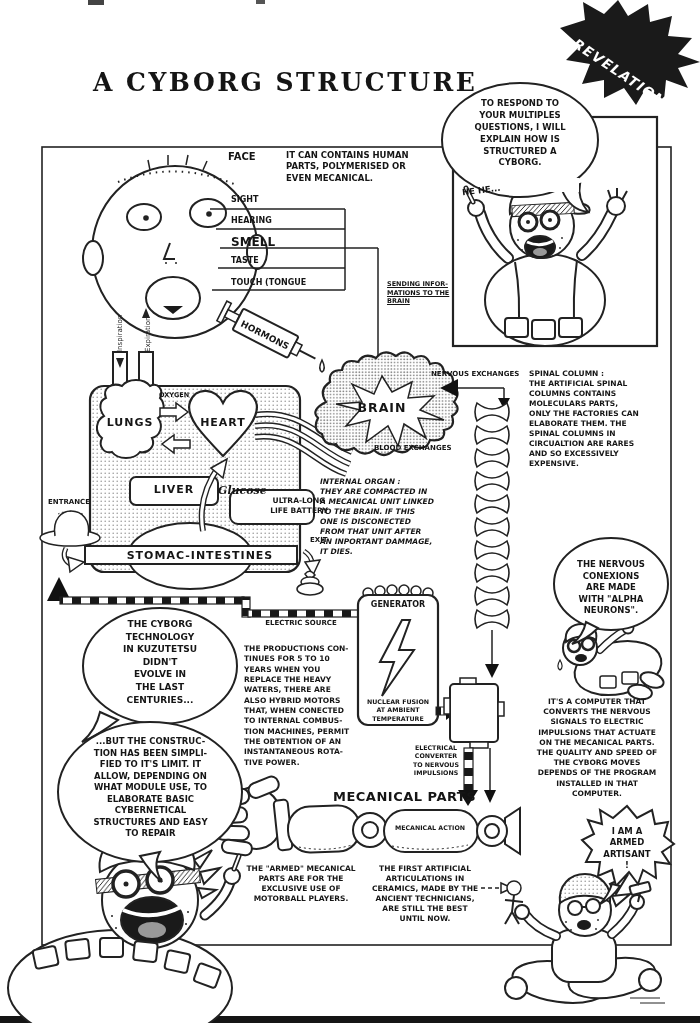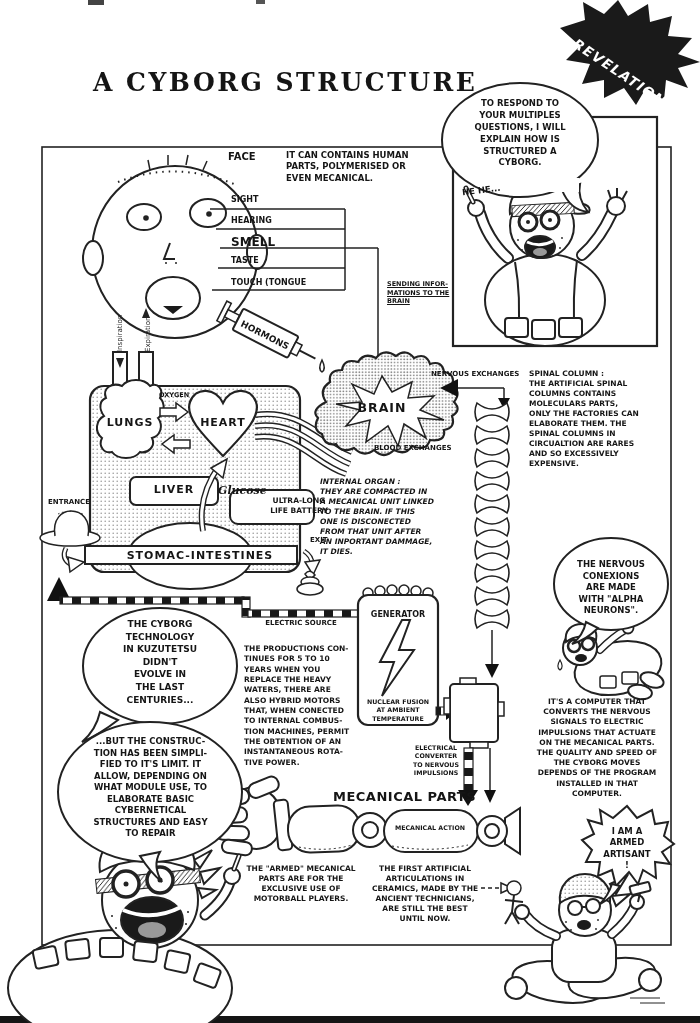--- a/index.html
+++ b/index.html
@@ -478,21 +478,21 @@
 CONVERTS THE NERVOUS
 SIGNALS TO ELECTRIC
 IMPULSIONS THAT ACTUATE
 ON THE MECANICAL PARTS.
 THE QUALITY AND SPEED OF
 THE CYBORG MOVES
 DEPENDS OF THE PROGRAM
 INSTALLED IN THAT
 COMPUTER.</div>
 
-<div class="t ctr" style="left:360px;top:600px;width:76px;font-size:8px;margin-top:10px;">GENERATOR</div>
+<div class="t ctr" style="left:360px;top:600px;width:76px;font-size:8px;">GENERATOR</div>
 <div class="t ctr" style="left:258px;top:619px;width:86px;font-size:7px;">ELECTRIC SOURCE</div>
 <div class="t ctr" style="left:360px;top:698px;width:76px;font-size:6.3px;">NUCLEAR FUSION
 AT AMBIENT
 TEMPERATURE</div>
 <div class="t ctr" style="left:408px;top:744px;width:56px;font-size:6.3px;">ELECTRICAL
 CONVERTER
 TO NERVOUS
 IMPULSIONS</div>
 <div class="t" style="left:333px;top:788px;font-size:13px;letter-spacing:0.5px;">MECANICAL PARTS</div>
 <div class="t ctr" style="left:388px;top:824px;width:84px;font-size:6.3px;">MECANICAL ACTION</div>

